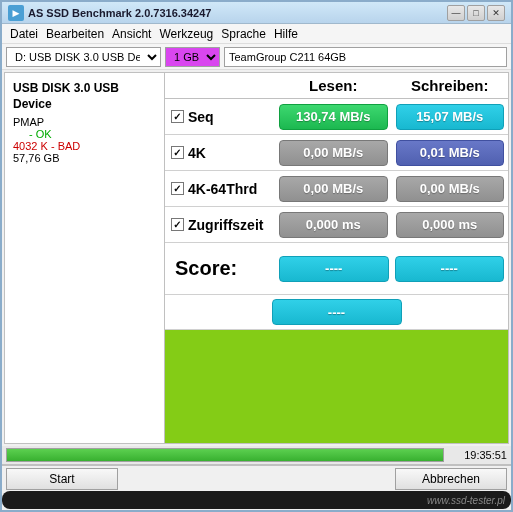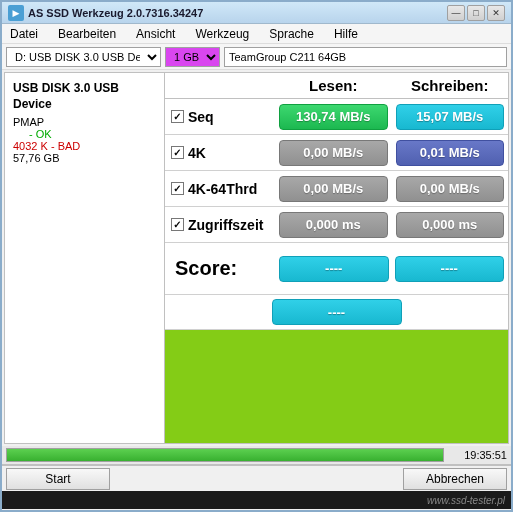--- a/index.html
+++ b/index.html
@@ -62,21 +62,20 @@
     }
 
     
     .menu-bar {
       background: #f5f5f5;
       height: 20px;
       display: flex;
       align-items: center;
       padding: 0 4px;
       border-bottom: 1px solid #ddd;
-      gap: 12px;
     }
     .menu-item {
       font-size: 12px;
       color: #000;
       padding: 2px 4px;
       cursor: pointer;
     }
 
     
     .toolbar {
@@ -294,39 +293,40 @@
     .bottom-bar {
       display: flex;
       align-items: center;
       background: #f0f0f0;
       height: 26px;
       padding: 2px 4px;
       border-top: 1px solid #c0c0c0;
       gap: 4px;
     }
     .action-btn {
-      width: 104px;
+      width: 112px;
       height: 22px;
       background: linear-gradient(to bottom, #f8f8f8, #e0e0e0);
       border: 1px solid #a0a0a0;
       font-size: 12px;
       cursor: pointer;
       display: flex;
       align-items: center;
       justify-content: center;
     }
 
     
     .watermark-bar {
       background: #1a1a1a;
       height: 18px;
       display: flex;
       align-items: center;
       justify-content: flex-end;
       padding-right: 6px;
+      border-radius: 8px;
     }
     .watermark-text {
       font-size: 10px;
       color: #888;
       font-style: italic;
     }
 
     .wrapper {
       width: 513px;
       height: 512px;
@@ -335,21 +335,21 @@
     }
   </style>
 </head>
 <body>
 
 <div class="wrapper">
 
   <div class="title-bar">
     <div class="title-bar-left">
       <div class="title-icon">▶</div>
-      <span class="title-text">AS SSD Werkzeug 2.0.7316.34247</span>
+      <span class="title-text">AS SSD Benchmark 2.0.7316.34247</span>
     </div>
     <div class="title-buttons">
       <div class="title-btn">—</div>
       <div class="title-btn">□</div>
       <div class="title-btn">✕</div>
     </div>
   </div>
 
   <div class="menu-bar">
     <span class="menu-item">Datei</span>

